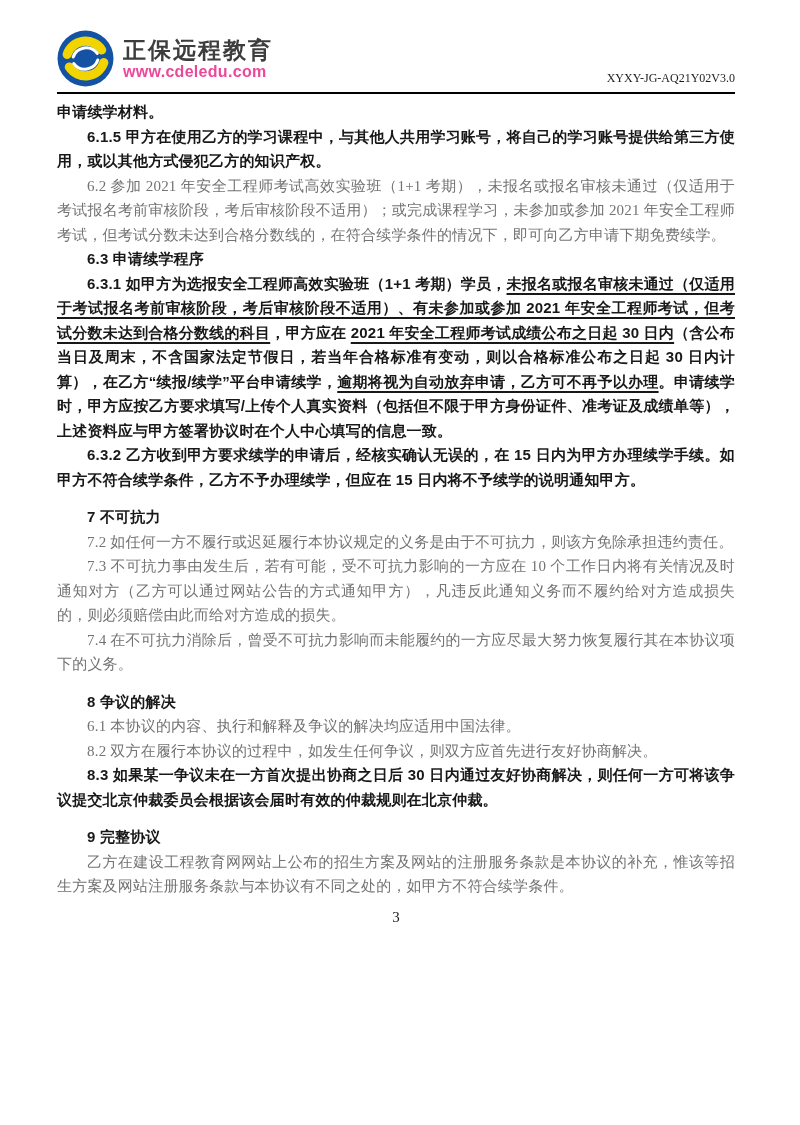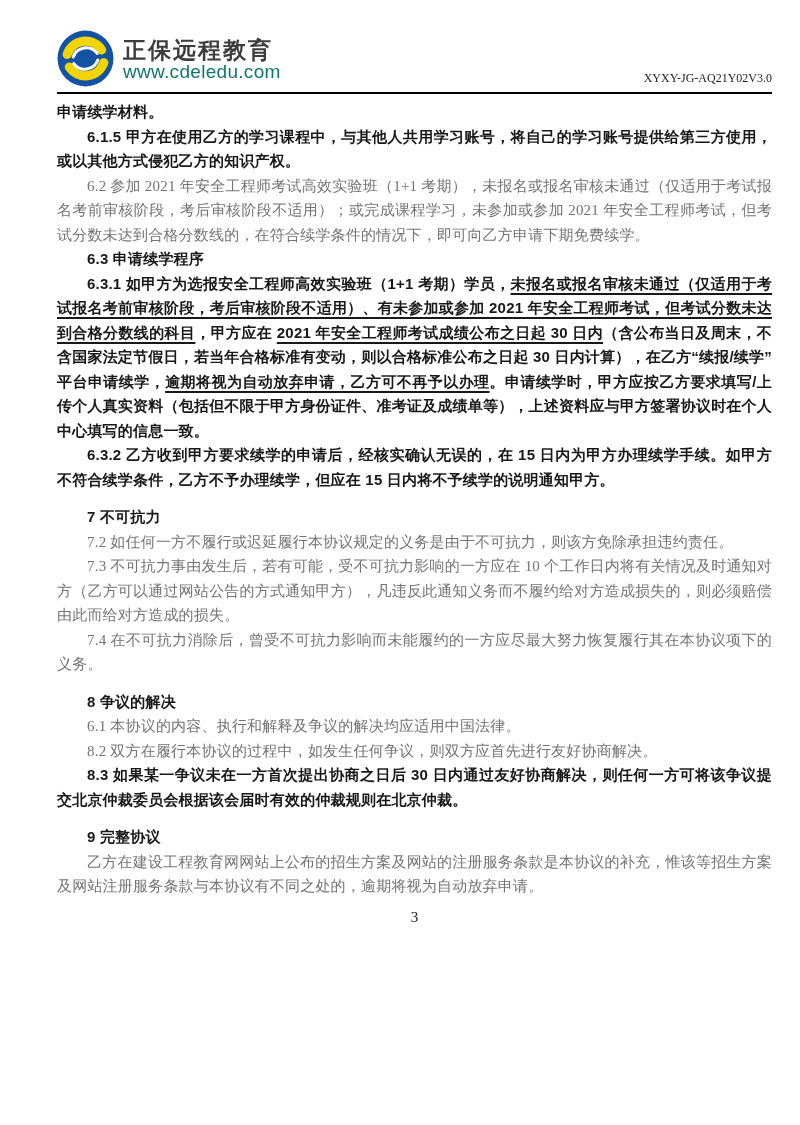--- a/index.html
+++ b/index.html
@@ -7,21 +7,21 @@
   body {
     width: 800px;
     height: 1125px;
     background: #ffffff;
     font-family: "Liberation Sans", sans-serif;
     overflow: hidden;
   }
   .page {
     width: 800px;
     height: 870px;
-    padding: 30px 28px 0 57px;
+    padding: 30px 65px 0 57px;
   }
 
   
   .header-row {
     display: flex;
     align-items: flex-end;
     justify-content: space-between;
     border-bottom: 2.5px solid #000000;
     padding-bottom: 5px;
   }
@@ -34,23 +34,23 @@
   .brand-text { display: flex; flex-direction: column; justify-content: center; }
   .brand-name {
     font-size: 23px;
     font-weight: 700;
     color: #3d3d3d;
     letter-spacing: 2px;
     line-height: 26px;
     white-space: nowrap;
   }
   .brand-url {
-    font-size: 19px;
-    font-weight: 400;
-    color: #0f766e;
+    font-size: 16px;
+    font-weight: 700;
+    color: #ec4899;
     line-height: 17px;
     letter-spacing: 0.3px;
   }
   .doc-code {
     font-family: "Liberation Serif", serif;
     font-size: 12px;
     color: #1c1c1c;
     padding-bottom: 1px;
     white-space: nowrap;
   }
@@ -126,20 +126,20 @@
       <p class="para bold indent"><span>6.3.2 乙方收到甲方要求续学的申请后，经核实确认无误的，在 15 日内为甲方办理续学手续。如甲方不符合续学条件，乙方不予办理续学，但应在 15 日内将不予续学的说明通知甲方。</span></p>
       <p class="para heading indent spaced"><span>7 不可抗力</span></p>
       <p class="para regular indent"><span>7.2 如任何一方不履行或迟延履行本协议规定的义务是由于不可抗力，则该方免除承担违约责任。</span></p>
       <p class="para regular indent"><span>7.3 不可抗力事由发生后，若有可能，受不可抗力影响的一方应在 10 个工作日内将有关情况及时通知对方（乙方可以通过网站公告的方式通知甲方），凡违反此通知义务而不履约给对方造成损失的，则必须赔偿由此而给对方造成的损失。</span></p>
       <p class="para regular indent"><span>7.4 在不可抗力消除后，曾受不可抗力影响而未能履约的一方应尽最大努力恢复履行其在本协议项下的义务。</span></p>
       <p class="para heading indent spaced"><span>8 争议的解决</span></p>
       <p class="para regular indent"><span>6.1 本协议的内容、执行和解释及争议的解决均应适用中国法律。</span></p>
       <p class="para regular indent"><span>8.2 双方在履行本协议的过程中，如发生任何争议，则双方应首先进行友好协商解决。</span></p>
       <p class="para bold indent"><span>8.3 如果某一争议未在一方首次提出协商之日后 30 日内通过友好协商解决，则任何一方可将该争议提交北京仲裁委员会根据该会届时有效的仲裁规则在北京仲裁。</span></p>
       <p class="para heading indent spaced"><span>9 完整协议</span></p>
-      <p class="para regular indent"><span>乙方在建设工程教育网网站上公布的招生方案及网站的注册服务条款是本协议的补充，惟该等招生方案及网站注册服务条款与本协议有不同之处的，逾期将视为自动放弃申请。</span></p>
+      <p class="para regular indent"><span>乙方在建设工程教育网网站上公布的招生方案及网站的注册服务条款是本协议的补充，惟该等招生方案及网站注册服务条款与本协议有不同之处的，如甲方不符合续学条件。</span></p>
     </main>
 
   <footer class="page-footer">
     <span>3</span>
   </footer>
 
 </div>
 
 </body></html>

